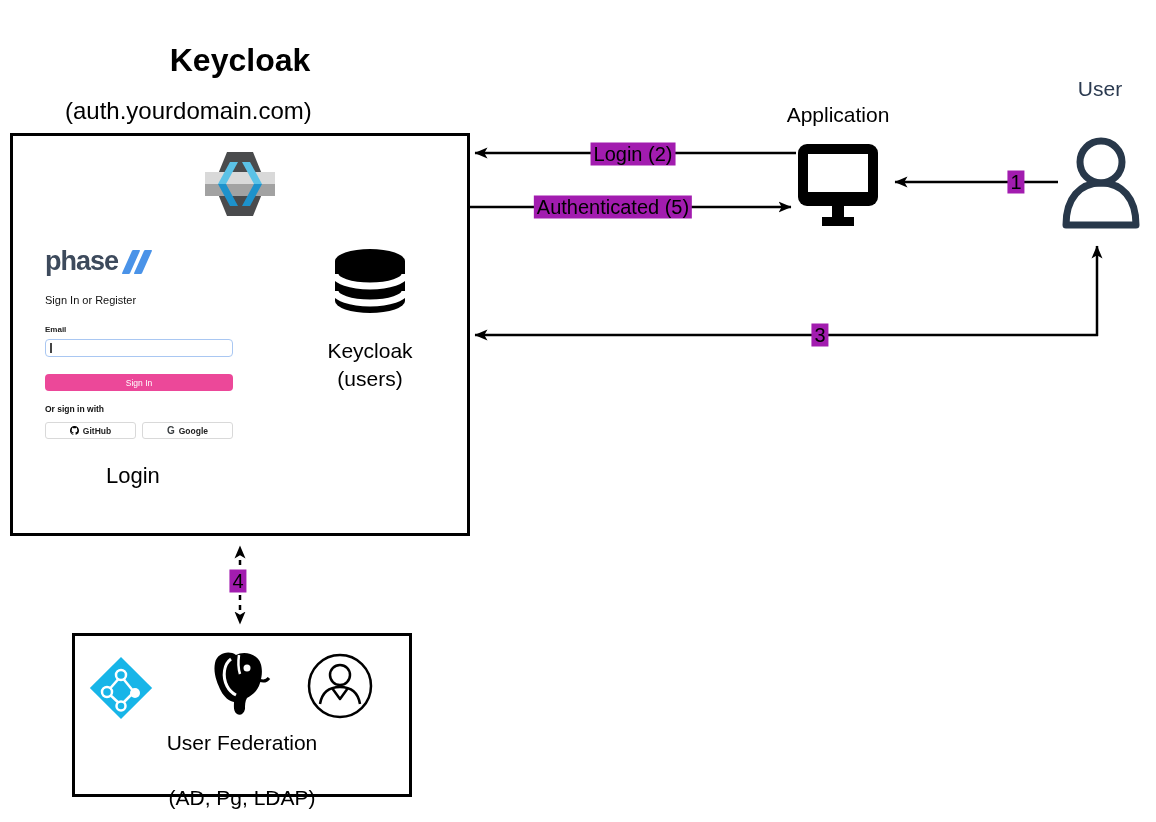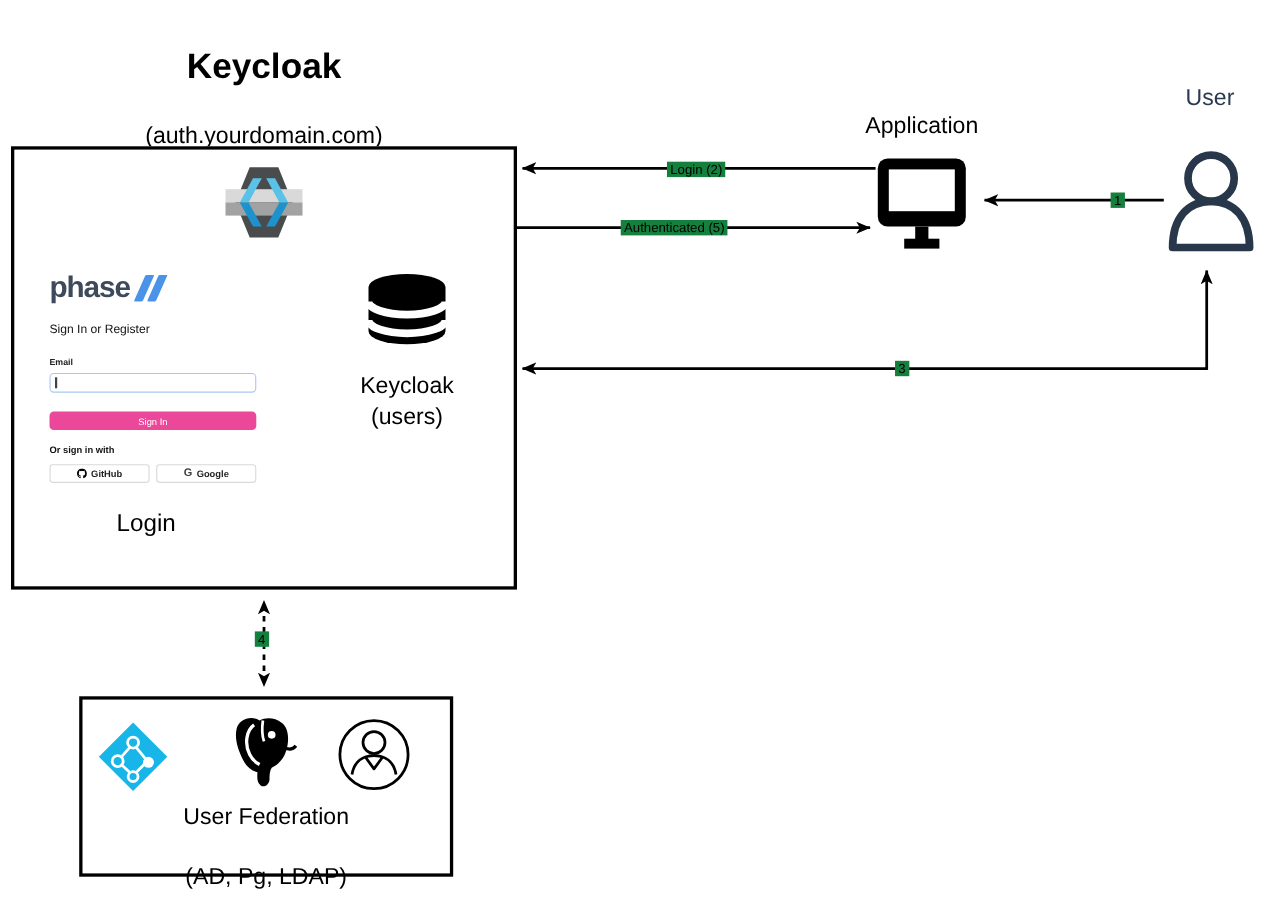--- a/index.html
+++ b/index.html
@@ -3,21 +3,21 @@
 <meta charset="utf-8">
 <style>
   * { margin: 0; padding: 0; box-sizing: border-box; }
   html,body { width: 1156px; height: 822px; background: #fff; overflow: hidden; }
   body { font-family: "Liberation Sans", sans-serif; color: #000; position: relative; }
 
   .abs { position: absolute; }
 
   
   .kc-title   { left: 90px;  top: 42px;  width: 300px; text-align: center; font-size: 32px; font-weight: bold; }
-  .kc-sub     { left: 65px;  top: 112px; width: 350px; text-align: center; font-size: 21px; }
+  .kc-sub     { left: 65px;  top: 97px; width: 350px; text-align: left; font-size: 24px; }
   .app-label  { left: 768px; top: 103px; width: 140px; text-align: center; font-size: 21px; }
   .user-label { left: 1040px;top: 77px;  width: 120px; text-align: center; font-size: 21px; color: #2b3a50; }
 
   
   .kc-box  { left: 10px; top: 133px; width: 460px; height: 403px; border: 3px solid #000; background: #fff; }
   .fed-box { left: 72px; top: 633px; width: 340px; height: 164px; border: 3px solid #000; background: #fff; }
 
   .kc-logo { left: 204px; top: 151px; }
 
   
@@ -47,21 +47,21 @@
 
   
   .ad-icon   { left: 88px;  top: 655px; }
   .pg-icon   { left: 203px; top: 648px; }
   .ldap-icon { left: 306px; top: 652px; }
   .fed-label { left: 92px;  top: 731px; width: 300px; text-align: center; font-size: 21px; }
   .fed-sub   { left: 92px;  top: 763px; width: 300px; text-align: center; font-size: 21px; margin-top: 23px; }
 
   
   .arrows { left: 0; top: 0; pointer-events: none; }
-  .edge-label { position: absolute; transform: translate(-50%, -50%); background: #15803d; padding: 0 3px; font-size: 12px; white-space: nowrap; }
+  .edge-label { position: absolute; transform: translate(-50%, -50%); background: #a21caf; padding: 0 3px; font-size: 20px; white-space: nowrap; }
 </style>
 </head>
 <body>
 
 <div class="abs kc-title">Keycloak</div>
 <div class="abs kc-sub">(auth.yourdomain.com)</div>
 <div class="abs app-label">Application</div>
 <div class="abs user-label">User</div>
 
 <div class="abs kc-box"></div>

